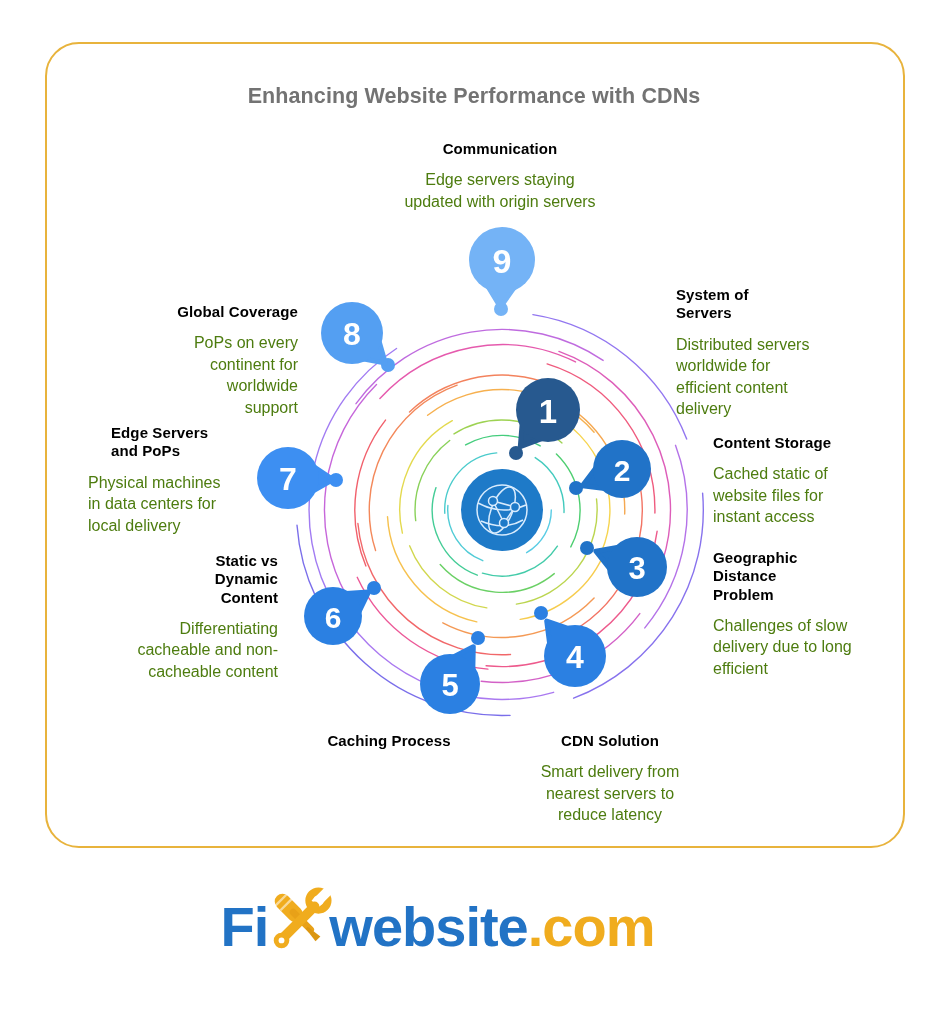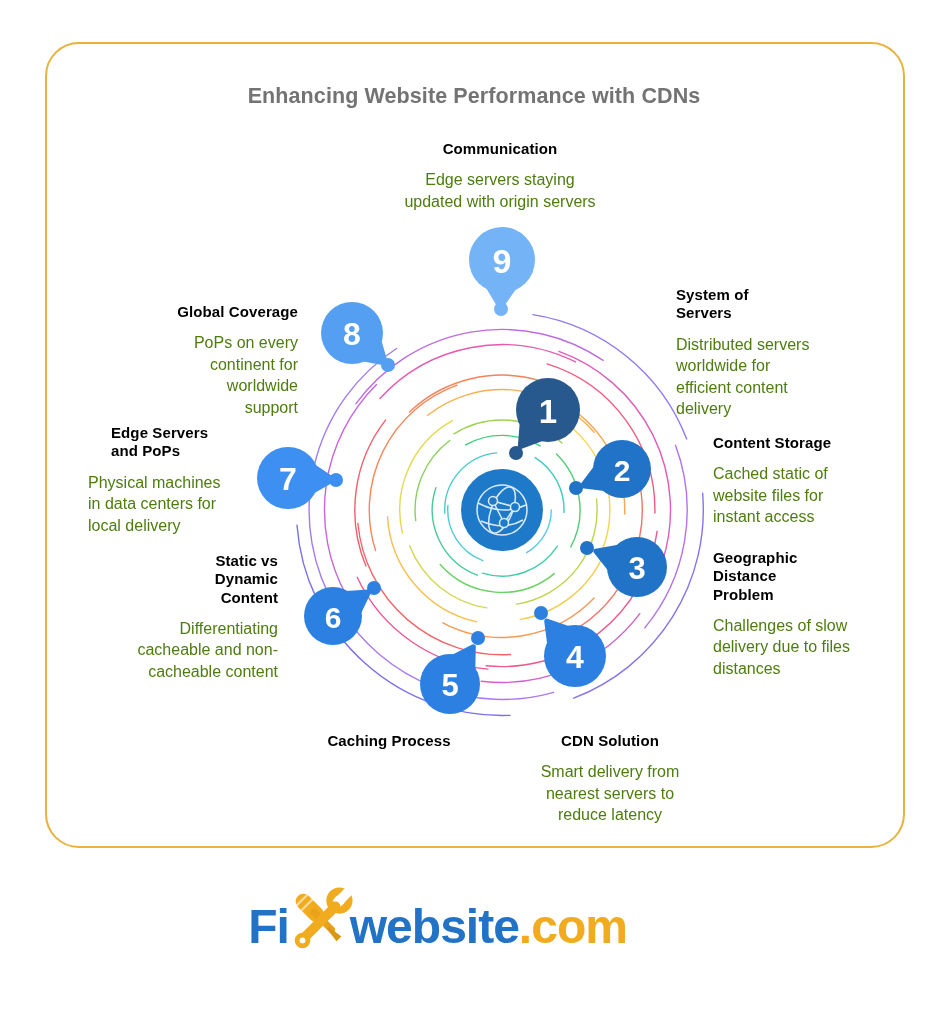--- a/index.html
+++ b/index.html
@@ -69,21 +69,21 @@
   .sl-8{right:651px;top:295px;width:210px;text-align:right;margin-top:8px;}
   .sl-8 p{width:122px;margin-left:auto;}
 
   .sl-9{left:350px;top:140px;width:300px;text-align:center;}
   .sl-9 p{width:195px;margin:0 auto;}
 
   
   .logo{
     position:absolute;left:0;top:893px;width:875px;
     display:flex;justify-content:center;align-items:center;
-    font-size:48px;font-weight:700;letter-spacing:-1px;line-height:1;
+    font-size:56px;font-weight:700;letter-spacing:-1px;line-height:1;
   }
   .logo-fi,.logo-my{color:var(--logo-blue);}
   .logo-com{color:var(--logo-gold);}
   .logo-x{display:inline-block;margin:0 -4px 0 -3px;position:relative;top:-7px;}
   .logo-x svg{width:68px;height:68px;display:block;}
 </style>
 </head>
 <body>
 
 <div class="stage">
@@ -212,21 +212,21 @@
   <div class="step-label sl-1">
     <h3>System of Servers</h3>
     <p>Distributed servers worldwide for efficient content delivery</p>
   </div>
   <div class="step-label sl-2">
     <h3>Content Storage</h3>
     <p>Cached static of website files for instant access</p>
   </div>
   <div class="step-label sl-3">
     <h3>Geographic Distance Problem</h3>
-    <p>Challenges of slow delivery due to files distances</p>
+    <p>Challenges of slow delivery due to long efficient</p>
   </div>
   <div class="step-label sl-4">
     <h3>CDN Solution</h3>
     <p>Smart delivery from nearest servers to reduce latency</p>
   </div>
   <div class="step-label sl-5">
     <h3>Caching Process</h3>
   </div>
   <div class="step-label sl-6">
     <h3>Static vs Dynamic Content</h3>

